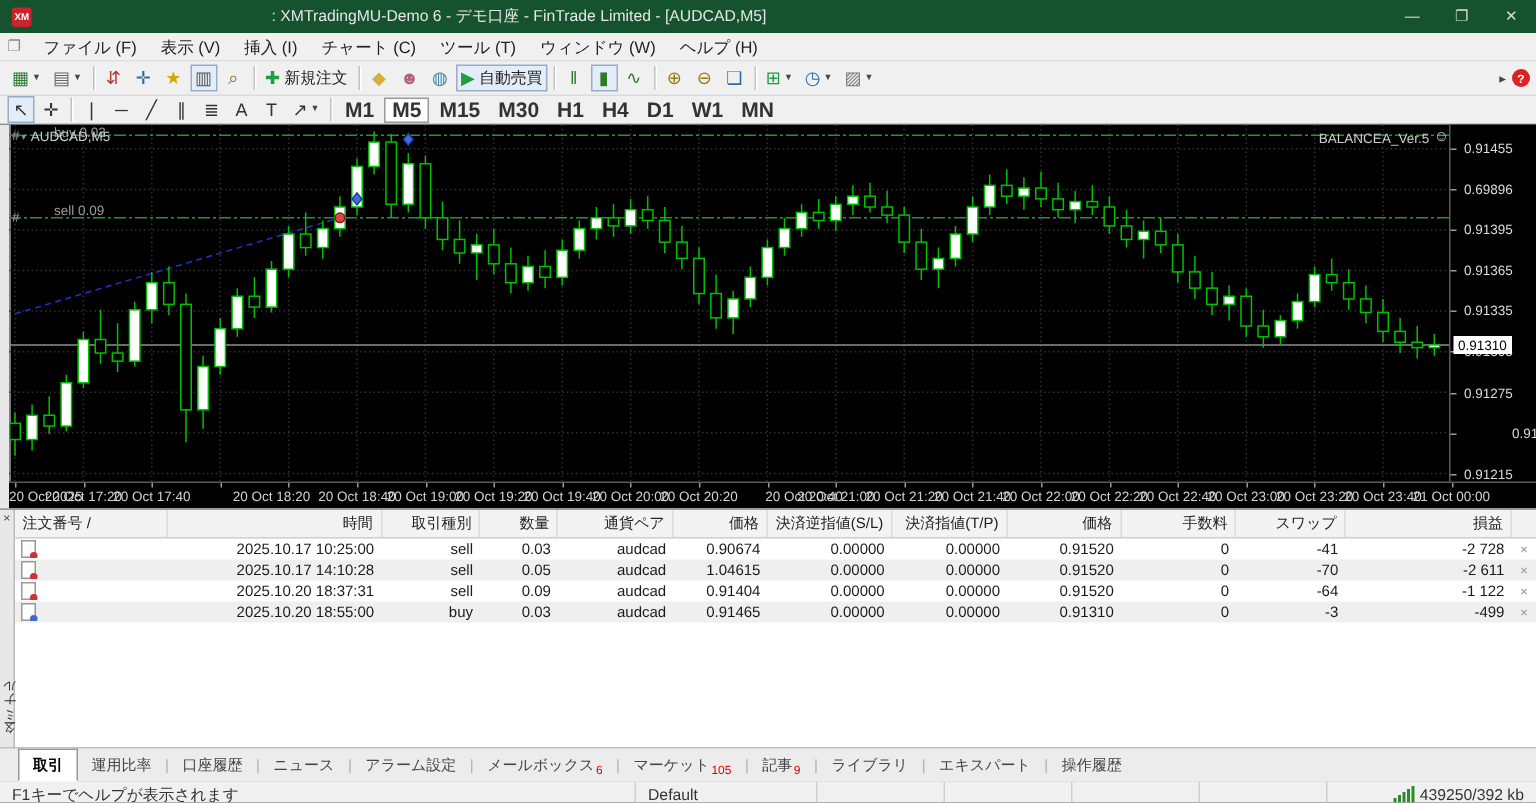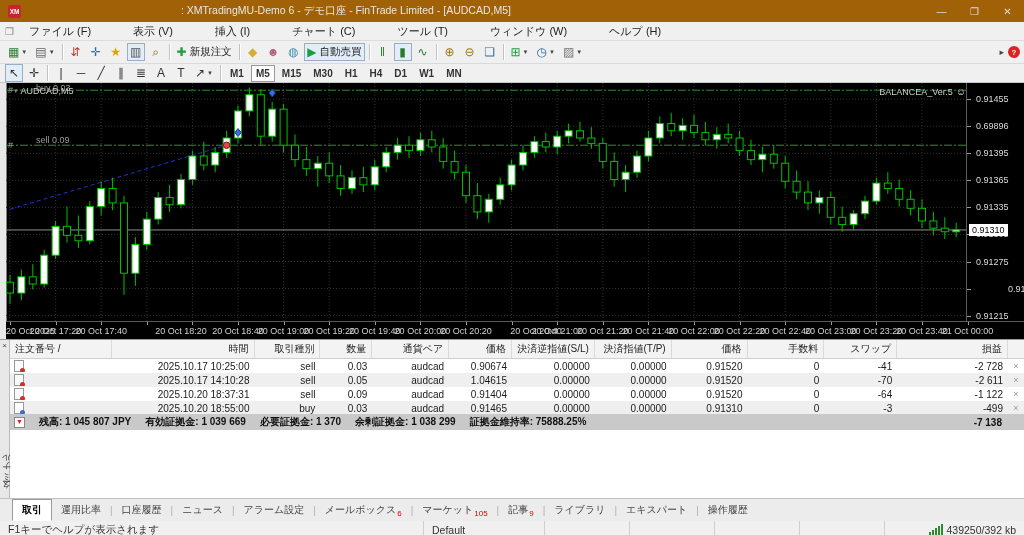--- a/index.html
+++ b/index.html
@@ -1,19 +1,19 @@
 <!DOCTYPE html>
 <html><head>
 <meta charset="utf-8">
 <style>
   html,body{margin:0;padding:0;background:#555;}
   .screen{position:relative;width:1024px;height:535px;overflow:hidden;background:#f0f0f0;
           font-family:"Liberation Sans",sans-serif;cursor:default;}
   
-  .titlebar{height:22px;background:#a16207;display:flex;align-items:center;color:#e6e6e6;}
+  .titlebar{height:22px;background:#14532d;display:flex;align-items:center;color:#e6e6e6;}
   .app-icon{width:13px;height:13px;background:#c9242b;border-radius:2px;margin-left:8px;
             font-size:6.5px;font-weight:bold;color:#fff;display:flex;align-items:center;justify-content:center;}
   .title-text{margin-left:160px;font-size:10.5px;white-space:nowrap;}
   .win-controls{margin-left:auto;display:flex;height:100%;}
   .win-btn{width:33px;height:100%;display:flex;align-items:center;justify-content:center;font-size:10px;color:#ddd;}
   
   .menubar{height:18px;background:#f0f0f0;border-bottom:1px solid #dcdcdc;display:flex;align-items:center;
            font-size:11px;color:#222;}
   .menu-win-icon{margin:0 7px 0 5px;color:#888;font-size:10px;}
   .menu-item{padding:1px 8px;white-space:nowrap;}
@@ -25,21 +25,21 @@
           margin:0 1px;border:1px solid transparent;font-size:12px;padding:0 2px;box-sizing:border-box;}
   .tb-btn.pressed{border:1px solid #96aec6;background:#e3edf8;}
   .tb-btn .lbl{font-size:10.5px;color:#222;margin-left:3px;white-space:nowrap;}
   .tb-btn .glyph{line-height:1;}
   .caret{font-size:6px;color:#444;margin-left:2px;}
   .tb-sep{width:1px;height:16px;background:#c2c2c2;margin:0 3px;box-shadow:1px 0 0 #fff;}
   .tb-right{position:absolute;right:4px;top:0;height:22px;display:flex;align-items:center;gap:4px;}
   .overflow-arrow{font-size:9px;color:#444;}
   .help-dot{width:12px;height:12px;border-radius:50%;background:#d22;color:#fff;font-size:8px;
             display:flex;align-items:center;justify-content:center;font-weight:bold;}
-  .tf-btn{height:15px;padding:0 4px;font-size:10px;color:#333;display:flex;align-items:center;
+  .tf-btn{height:15px;padding:0 4px;font-size:14px;color:#333;display:flex;align-items:center;
           margin:0 1px;border:1px solid transparent;font-weight:bold;}
   .tf-btn.active{border:1px solid #999;background:#fdfdfd;}
   
   .chart-region{position:relative;height:256px;background:#000;overflow:hidden;}
   .left-strip{position:absolute;left:0;top:0;width:6px;height:256px;background:#e8e8e8;border-right:1px solid #808080;}
   .plot{position:absolute;left:6px;top:0;width:960px;height:238px;}
   .chart-symbol{position:absolute;left:8px;top:3px;font-size:9px;color:#cdcdcd;display:flex;gap:3px;align-items:center;z-index:3;}
   .chart-indicator{position:absolute;right:0px;top:3px;font-size:9px;color:#cdcdcd;display:flex;gap:3px;align-items:center;z-index:3;}
   .price-axis{position:absolute;left:966px;top:0;width:58px;height:256px;border-left:1px solid #5a5a5a;
               font-size:9px;color:#dcdcdc;background:#000;}
@@ -97,21 +97,21 @@
     <div class="title-text">: XMTradingMU-Demo 6 - デモ口座 - FinTrade Limited - [AUDCAD,M5]</div>
     <div class="win-controls">
       <div class="win-btn">—</div>
       <div class="win-btn">❐</div>
       <div class="win-btn">✕</div>
     </div>
   </div>
 
   <div class="menubar">
     <span class="menu-win-icon">❐</span>
-    <div id="menu-items" style="display:flex;gap:26px;">
+    <div id="menu-items" style="display:flex;">
         <div class="menu-item">ファイル (F)</div>
         <div class="menu-item">表示 (V)</div>
         <div class="menu-item">挿入 (I)</div>
         <div class="menu-item">チャート (C)</div>
         <div class="menu-item">ツール (T)</div>
         <div class="menu-item">ウィンドウ (W)</div>
         <div class="menu-item">ヘルプ (H)</div>
       </div>
   </div>
 
@@ -626,29 +626,20 @@
           <div class="o-cell" style="width: 63px;">0.91465</div>
           <div class="o-cell" style="width: 83px;">0.00000</div>
           <div class="o-cell" style="width: 77px;">0.00000</div>
           <div class="o-cell" style="width: 76px;">0.91310</div>
           <div class="o-cell" style="width: 77px;">0</div>
           <div class="o-cell" style="width: 73px;">-3</div>
           <div class="o-cell" style="width: 111px;">-499</div>
           <div class="row-close">×</div>
         </div>
       </div>
-    <div class="o-summary" id="summary">
-        <span class="sum-icon">▼</span>
-        <span>残高: 1 045 807 JPY</span>
-        <span>有効証拠金: 1 039 669</span>
-        <span>必要証拠金: 1 370</span>
-        <span>余剰証拠金: 1 038 299</span>
-        <span>証拠金維持率: 75888.25%</span>
-        <span class="sum-total">-7 138</span>
-      </div>
     <div class="tabbar" id="tabbar">
         <div class="tab active">取引</div>
         <div class="tab">運用比率</div>
         <span class="tab-sep">|</span>
         <div class="tab">口座履歴</div>
         <span class="tab-sep">|</span>
         <div class="tab">ニュース</div>
         <span class="tab-sep">|</span>
         <div class="tab">アラーム設定</div>
         <span class="tab-sep">|</span>

